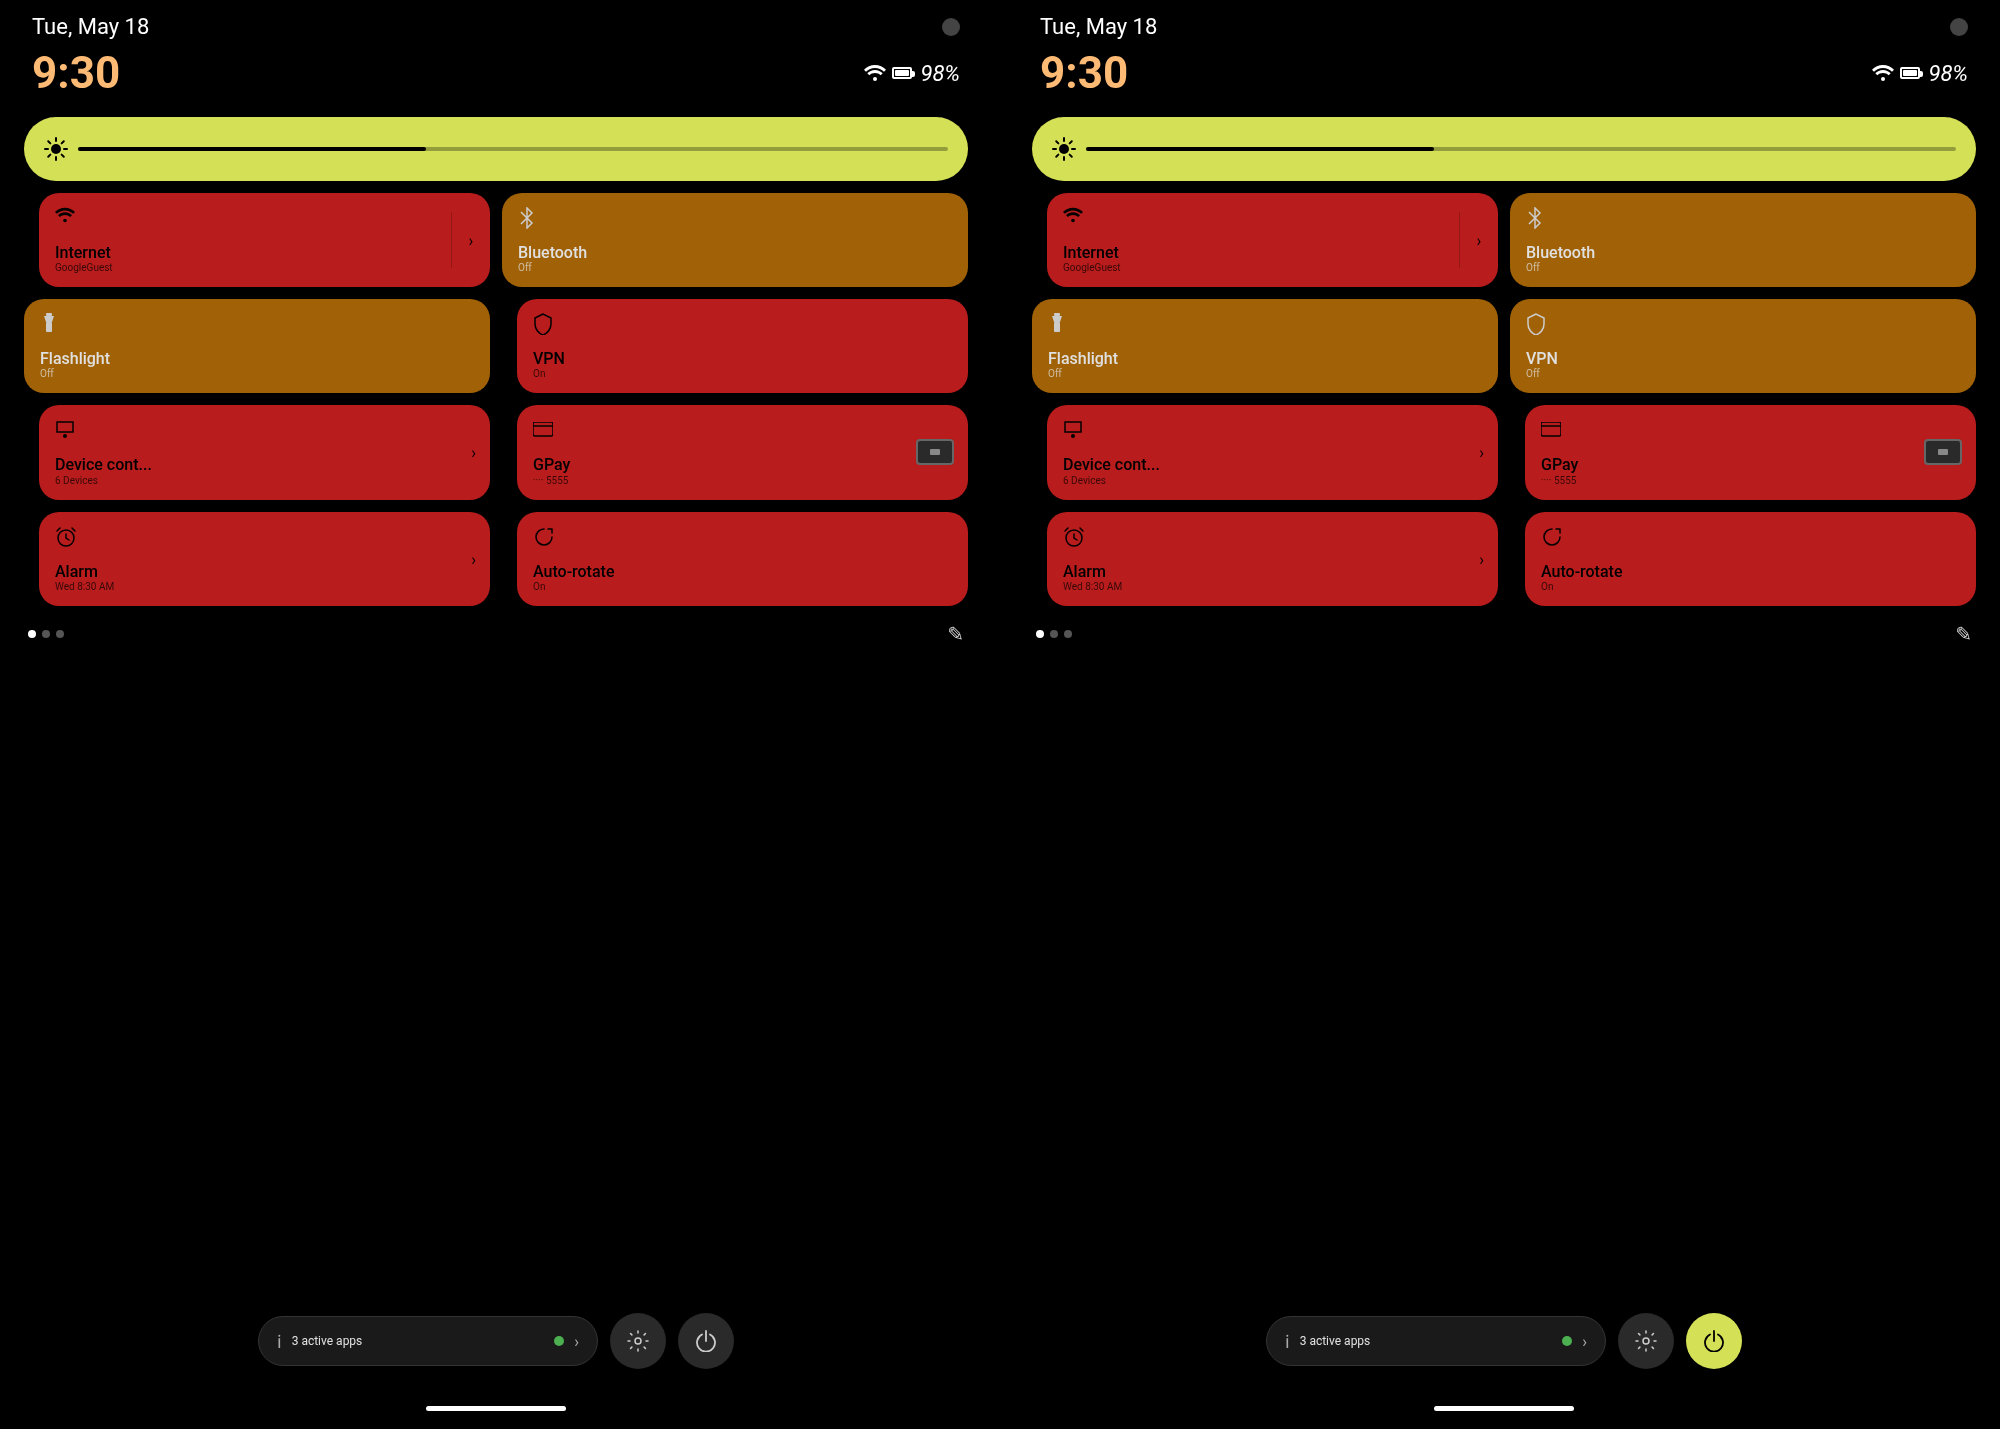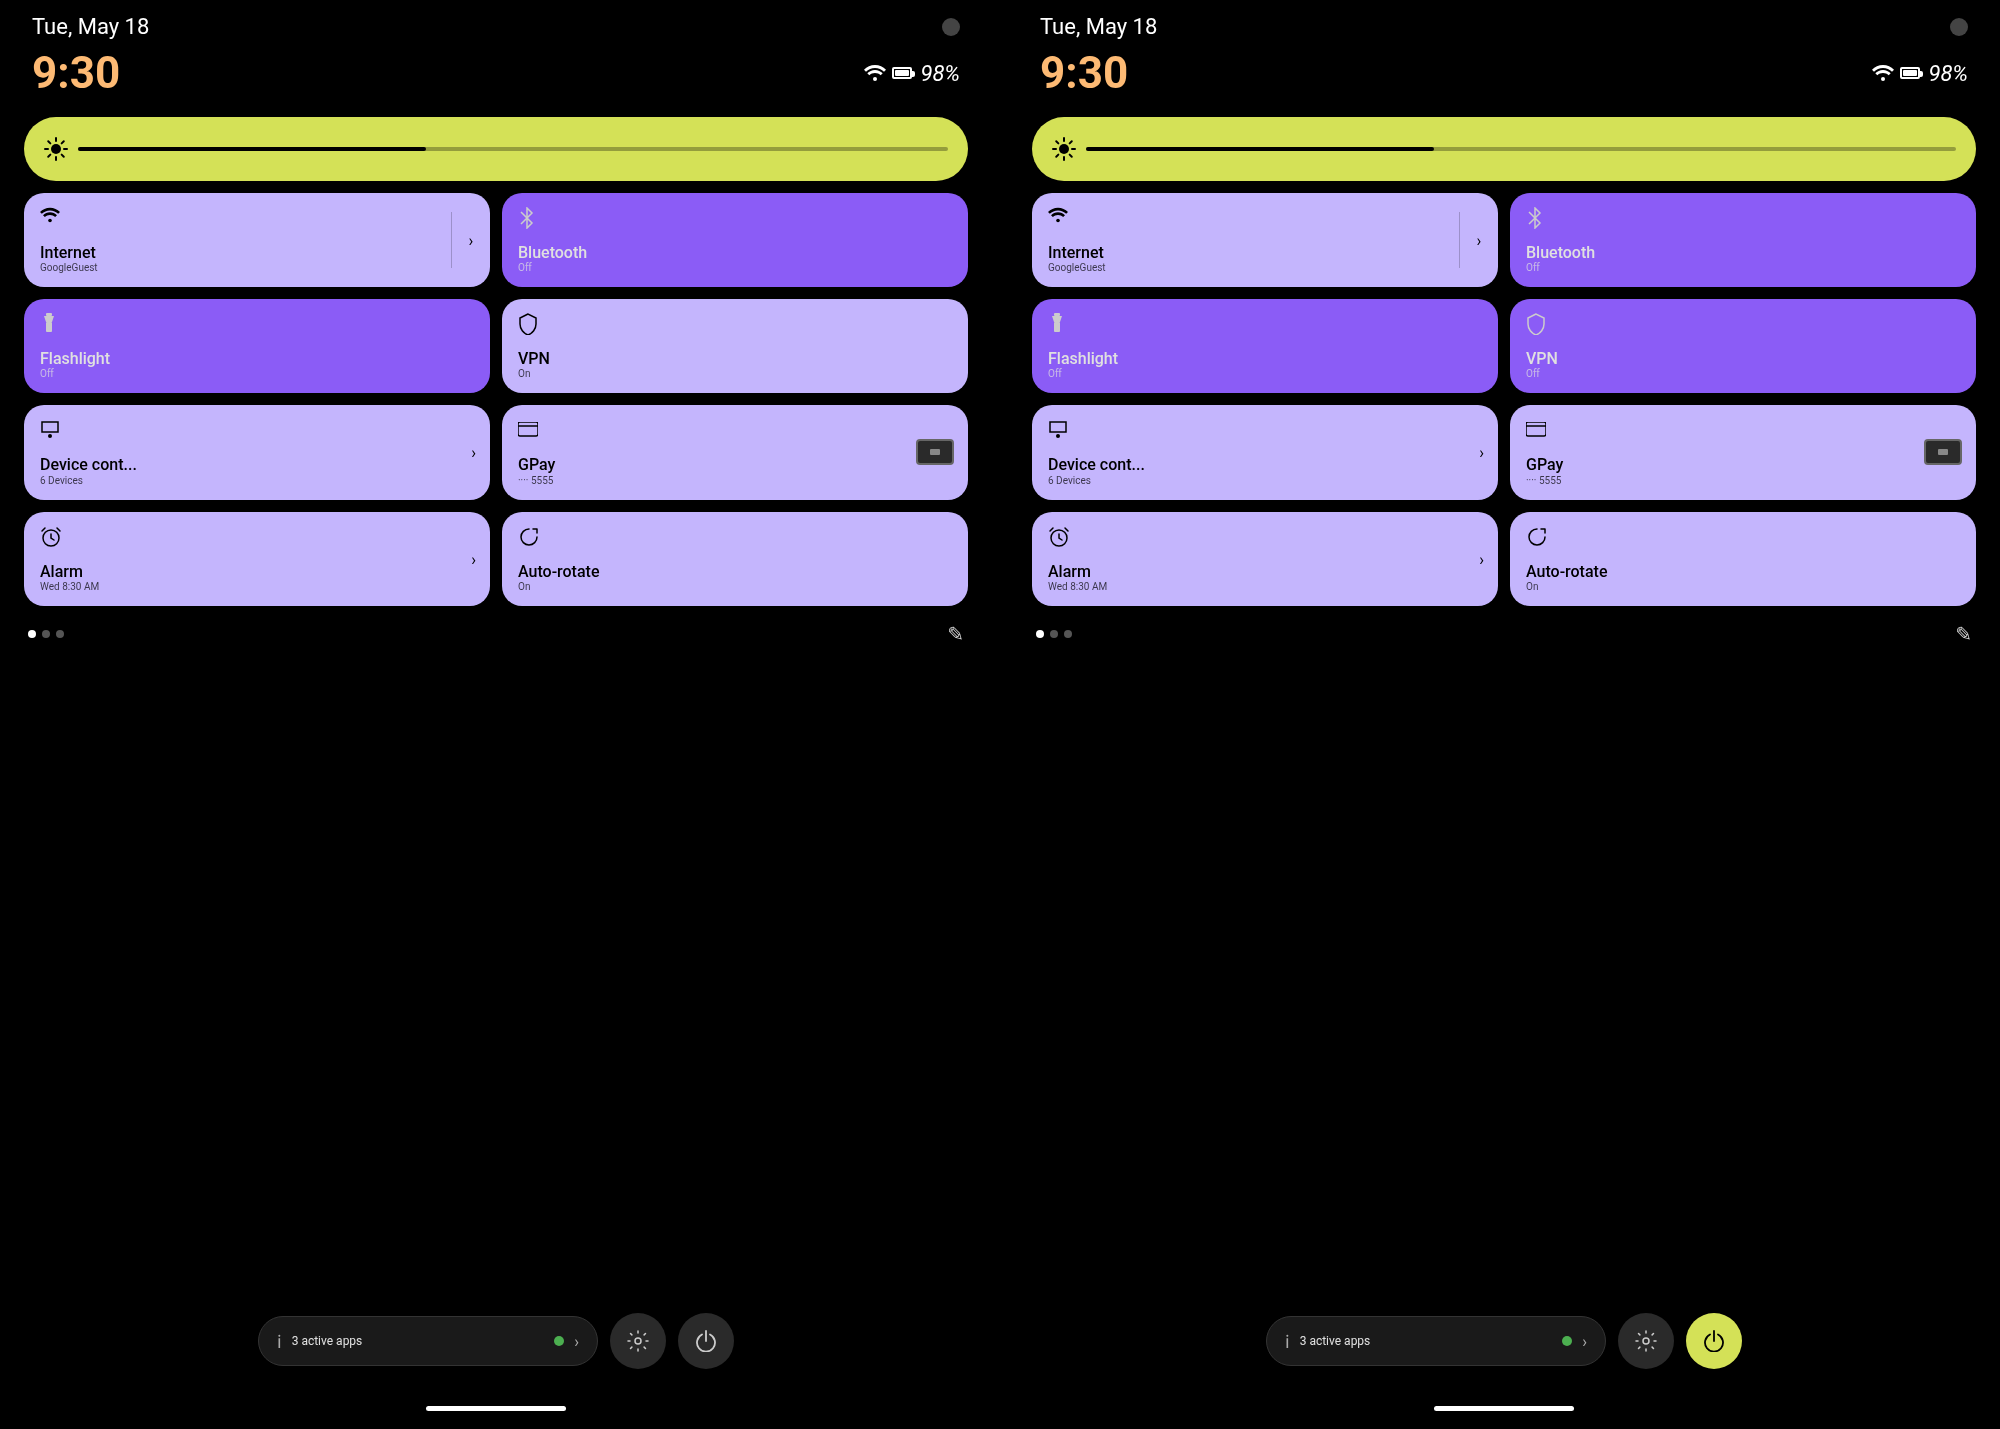--- a/index.html
+++ b/index.html
@@ -112,24 +112,25 @@
     .tile {
       border-radius: 20px;
       padding: 14px 16px;
       display: flex;
       flex-direction: column;
       justify-content: flex-end;
       min-height: 88px;
       position: relative;
     }
     .tile-active {
-      background: #c4b5fd;
+      background: #b91c1c;
+      margin-left: 15px;
     }
     .tile-inactive {
-      background: #8b5cf6;
+      background: #a16207;
     }
     .tile-icon {
       font-size: 20px;
       margin-bottom: 8px;
       position: absolute;
       top: 14px;
       left: 16px;
     }
     .tile-active .tile-icon { color: #000; }
     .tile-inactive .tile-icon { color: #ccc; }

